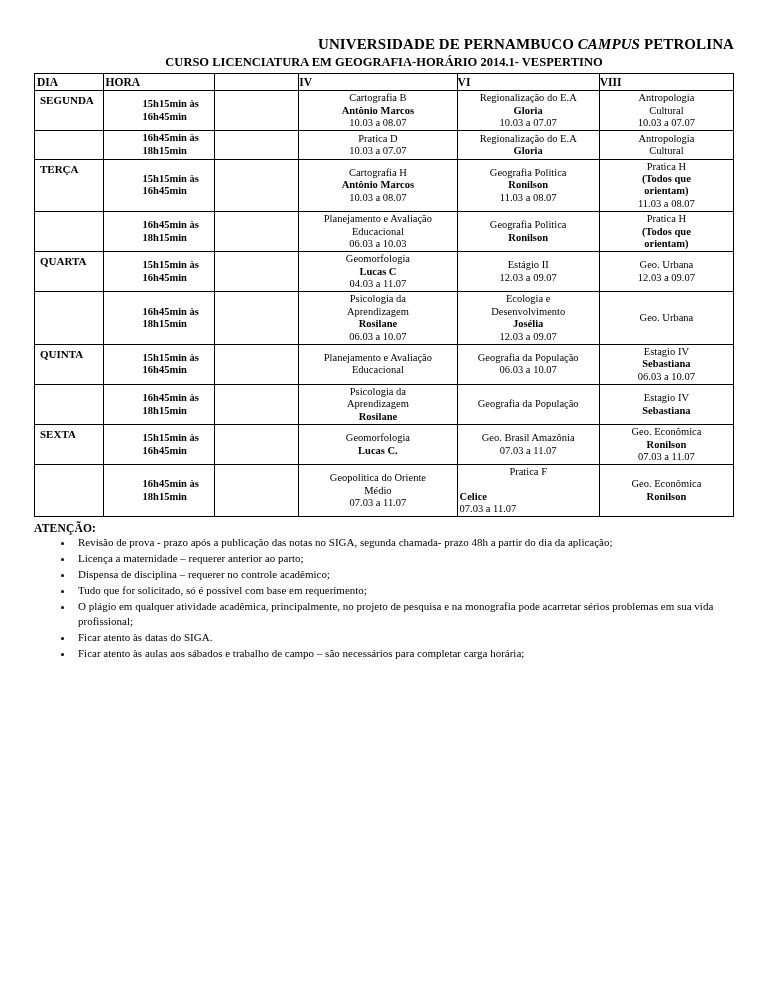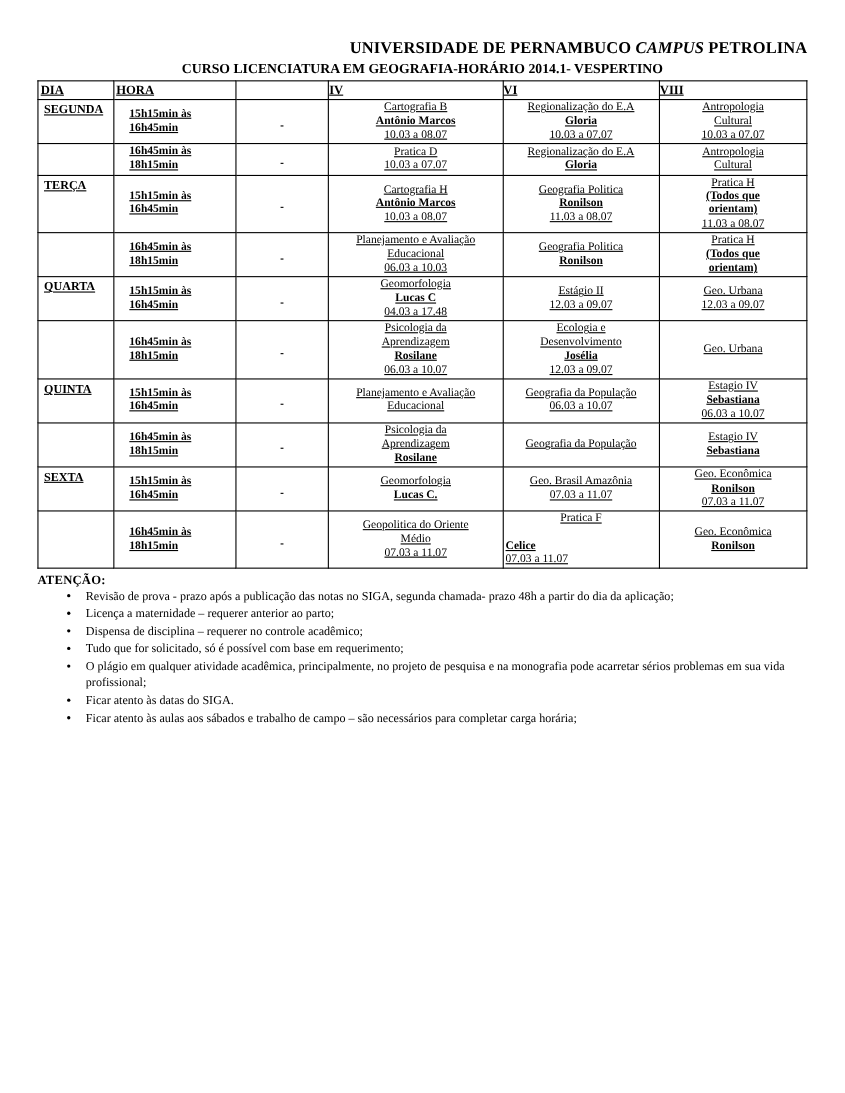--- a/index.html
+++ b/index.html
@@ -36,21 +36,20 @@
     font-weight: bold;
     font-size: 12.5px;
     line-height: 1.25;
     margin-top: 1px;
     margin-bottom: 3px;
   }
   table.grid {
     border-collapse: collapse;
     width: 100%;
     table-layout: fixed;
-    text-decoration: underline;
   }
   table.grid td, table.grid th {
     border: 1px solid #000;
     vertical-align: middle;
     padding: 1px 2px;
   }
   .sched th {
     font-size: 11.5px;
     font-weight: bold;
     text-align: left;
@@ -71,21 +70,21 @@
     vertical-align: top;
     font-weight: bold;
     font-size: 11px;
     padding-left: 5px;
     padding-top: 3px;
   }
   .sched td.hour {
     font-weight: bold;
     font-size: 10.5px;
     text-align: left;
-    padding-left: 14px;
+    padding-left: 39px;
     line-height: 1.2;
   }
   .cellwrap { display: block; }
   .b { font-weight: bold; }
   .attn-title {
     font-weight: bold;
     font-size: 11.5px;
     margin-top: 5px;
     margin-bottom: 1px;
     letter-spacing: 0.2px;
@@ -224,21 +223,21 @@
         <tr>
           <td class="day">QUARTA</td>
           <td class="hour">
             <span class="cellwrap b">15h15min às</span>
             <span class="cellwrap b">16h45min</span>
           </td>
           <td>&nbsp;</td>
           <td>
             <span class="cellwrap">Geomorfologia</span>
             <span class="cellwrap b">Lucas C</span>
-            <span class="cellwrap">04.03 a 17.48</span>
+            <span class="cellwrap">04.03 a 11.07</span>
           </td>
           <td>
             <span class="cellwrap">Estágio II</span>
             <span class="cellwrap">12.03 a 09.07</span>
           </td>
           <td>
             <span class="cellwrap">Geo. Urbana</span>
             <span class="cellwrap">12.03 a 09.07</span>
           </td>
         </tr>

